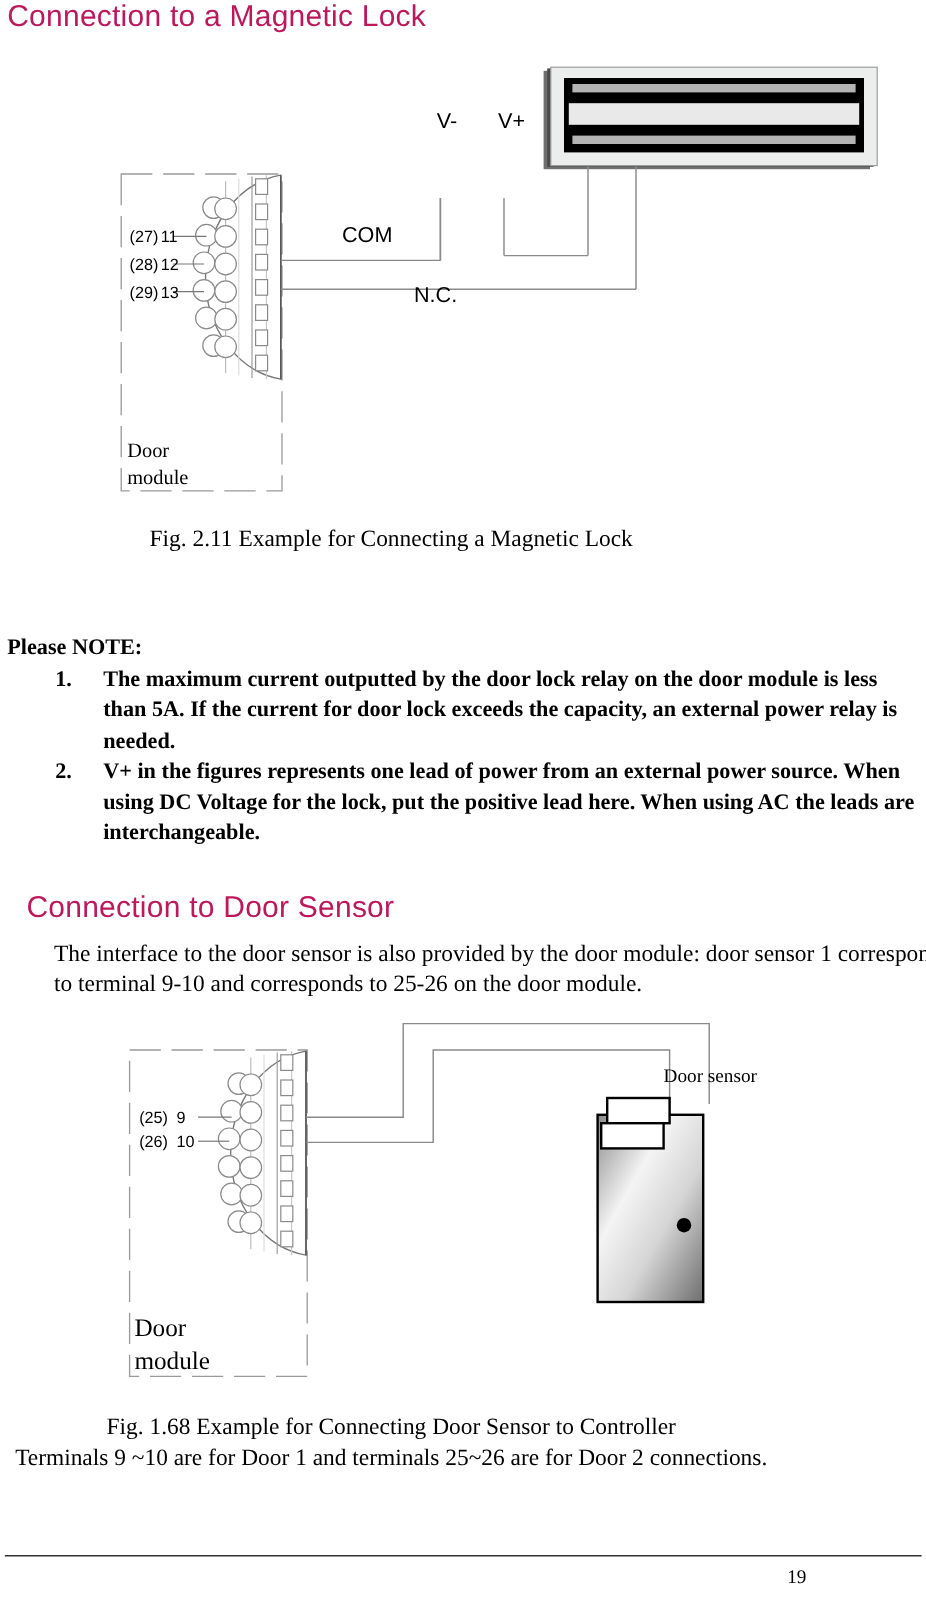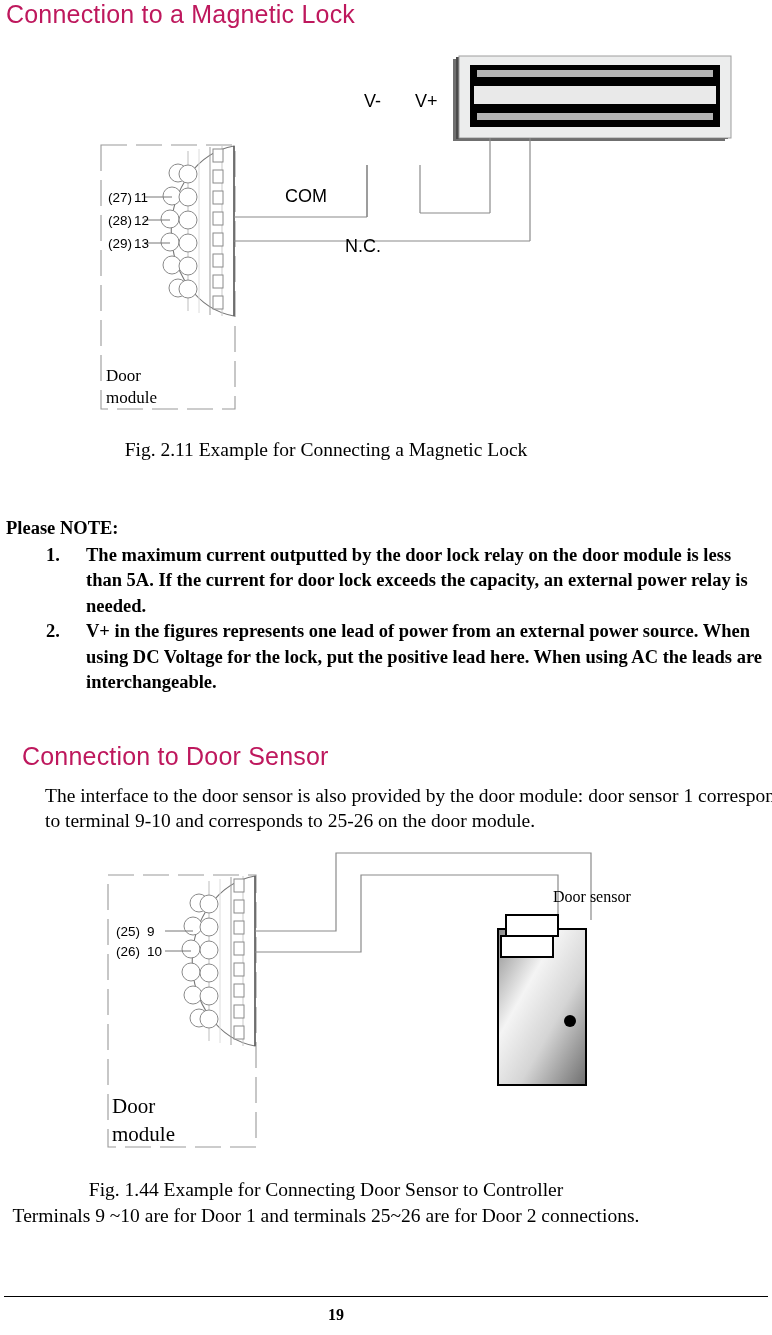--- a/index.html
+++ b/index.html
@@ -63,21 +63,21 @@
   .note-block {
     position: absolute;
     left: 6px;
     width: 762px;
     font-family: "Liberation Serif", serif;
     font-weight: bold;
     font-size: 18.5px;
     line-height: 25.5px;
   }
   #note-block { top: 516px; }
-  .note-title { margin: 0 0 1px 0; }
+  .note-title { margin: 12px 0 1px 0; }
   .note-list {
     margin: 0;
     padding: 0;
     list-style: none;
   }
   .note-item {
     position: relative;
     padding-left: 80px;
     margin-bottom: 0px;
   }
@@ -132,23 +132,23 @@
     right: 4px;
     top: 1296px;
     height: 0;
     border-top: 1.6px solid #000;
   }
   #page-number {
     position: absolute;
     left: 0;
     width: 672px;
     top: 1306px;
-    text-align: center;
-    font-family: "Liberation Serif", serif;
-    font-weight: bold;
+    text-align: right;
+    font-family: "Liberation Serif", serif;
+    font-weight: normal;
     font-size: 16px;
   }
 </style>
 </head>
 <body>
 
 <div class="page">
 
   <div class="section-heading" id="heading-1">Connection to a Magnetic Lock</div>
 
@@ -335,20 +335,20 @@
         <rect x="501" y="91" width="52" height="21" fill="#ffffff" stroke="#000000" stroke-width="2"></rect>
 
         <circle cx="570" cy="176" r="6" fill="#000000"></circle>
       </g>
 
       <text class="sensor-label" x="553" y="57">Door sensor</text>
     </svg>
   </div>
 
   <div class="caption" id="caption-2">
-    <div>Fig. 1.44 Example for Connecting Door Sensor to Controller</div>
+    <div>Fig. 1.68 Example for Connecting Door Sensor to Controller</div>
     <div>Terminals 9 ~10 are for Door 1 and terminals 25~26 are for Door 2 connections.</div>
   </div>
 
   <div id="footer-rule"></div>
   <div id="page-number">19</div>
 
 </div>
 
 </body></html>

